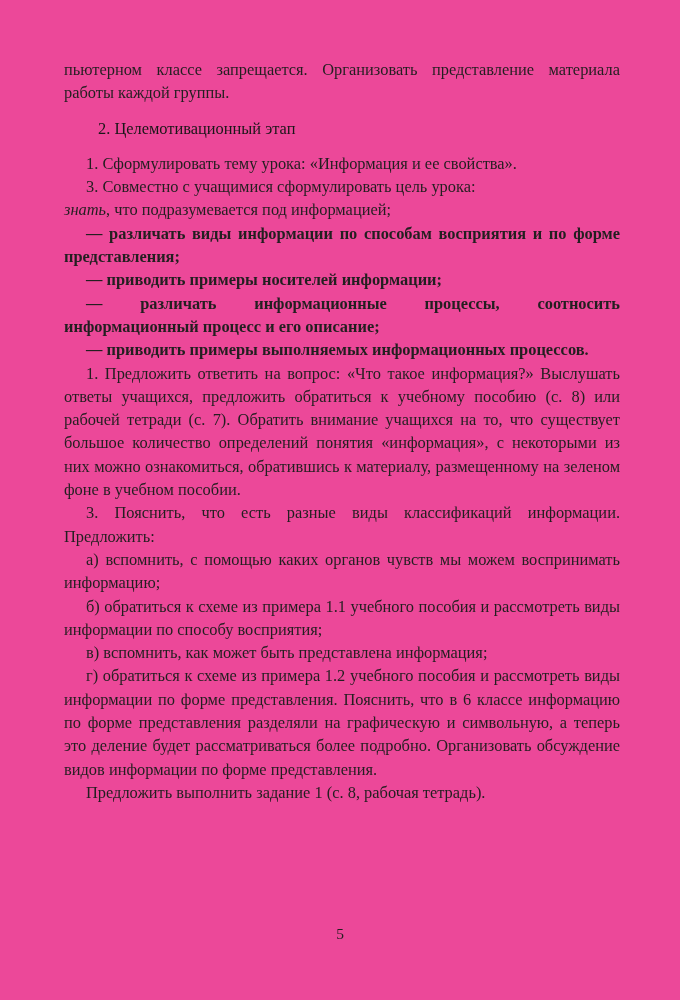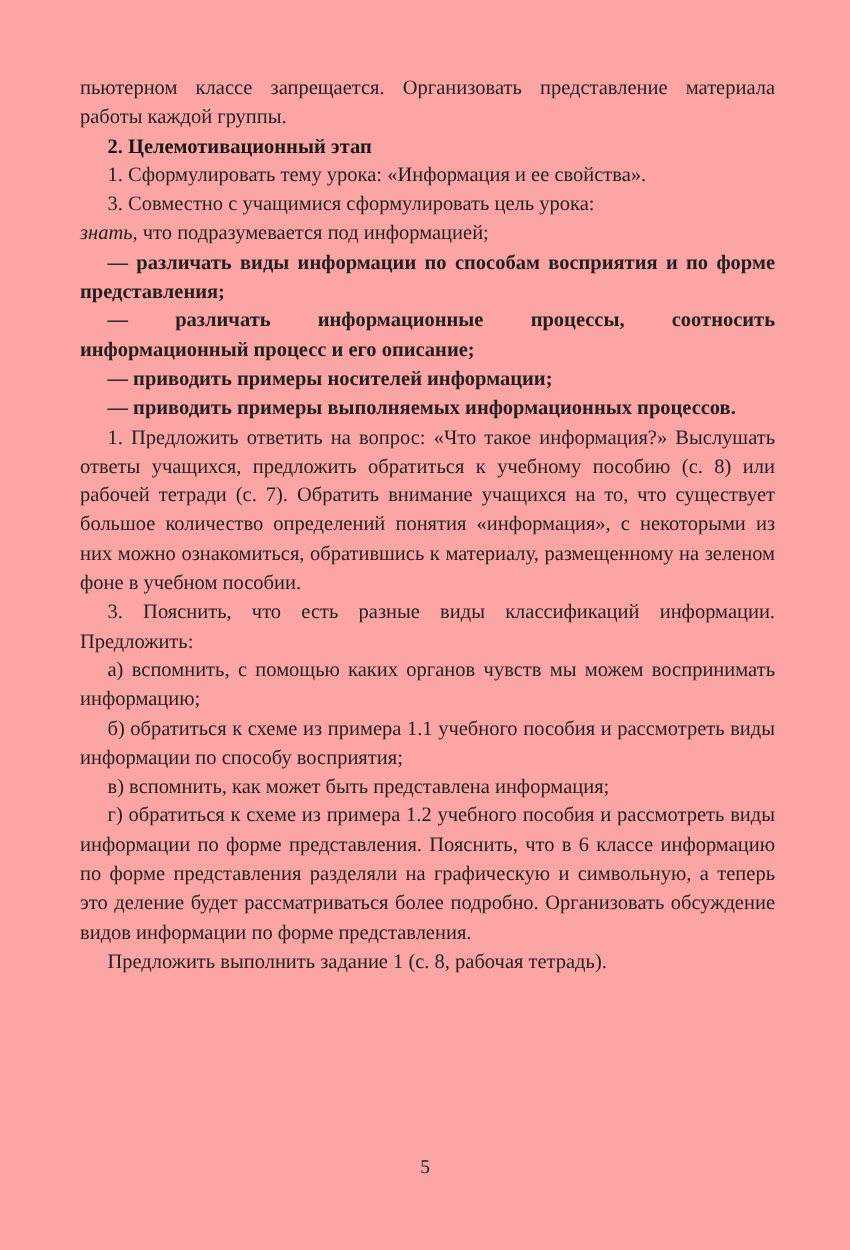--- a/index.html
+++ b/index.html
@@ -11,21 +11,21 @@
     width: 680px;
     height: 1000px;
     overflow: hidden;
     font-family: "Liberation Serif", "DejaVu Serif", serif;
     color: #231f20;
   }
   .page {
     position: relative;
     width: 680px;
     height: 1000px;
-    background: #fca5a5;
+    background: #ec4899;
     box-sizing: border-box;
   }
   .textblock {
     position: absolute;
     left: 64px;
     top: 58px;
     width: 556px;
   }
   p {
     margin: 0;
@@ -34,24 +34,24 @@
     text-align: justify;
     text-justify: inter-word;
     -webkit-hyphens: none;
     hyphens: none;
     color: #231f20;
   }
   p.flush { text-indent: 0; }
   p.indent { text-indent: 22px; }
   p.dash { text-indent: 22px; font-weight: bold; }
   h2.heading {
-    margin: 0;
+    margin: 12px;
     font-size: 16.4px;
     line-height: 23.3px;
-    font-weight: bold;
+    font-weight: normal;
     text-indent: 22px;
     text-align: left;
     color: #1a1718;
     font-family: "Liberation Serif", "DejaVu Serif", serif;
   }
   .gap-before { margin-top: 11px; }
   .italic { font-style: italic; }
   .pagenum {
     position: absolute;
     left: 0;
@@ -78,23 +78,23 @@
     <p class="indent">1. Сформулировать тему урока: «Информация и ее свойства».</p>
 
 
     <p class="indent">3. Совместно с учащимися сформулировать цель урока:</p>
 
     <p class="flush"><span class="italic">знать</span><span>, что подразумевается под информацией;</span></p>
 
 
     <p class="dash">— различать виды информации по способам восприятия и по форме представления;</p>
 
+    <p class="dash">— приводить примеры носителей информации;</p>
+
     <p class="dash">— различать информационные процессы, соотносить информационный процесс и его описание;</p>
-
-    <p class="dash">— приводить примеры носителей информации;</p>
 
     <p class="dash">— приводить примеры выполняемых информационных процессов.</p>
 
 
     <p class="indent">1. Предложить ответить на вопрос: «Что такое информация?» Выслушать ответы учащихся, предложить обратиться к учебному пособию (с. 8) или рабочей тетради (с. 7). Обратить внимание учащихся на то, что существует большое количество определений понятия «информация», с некоторыми из них можно ознакомиться, обратившись к материалу, размещенному на зеленом фоне в учебном пособии.</p>
 
     <p class="indent">3. Пояснить, что есть разные виды классификаций информации. Предложить:</p>
 
     <p class="indent">а) вспомнить, с помощью каких органов чувств мы можем воспринимать информацию;</p>
 

